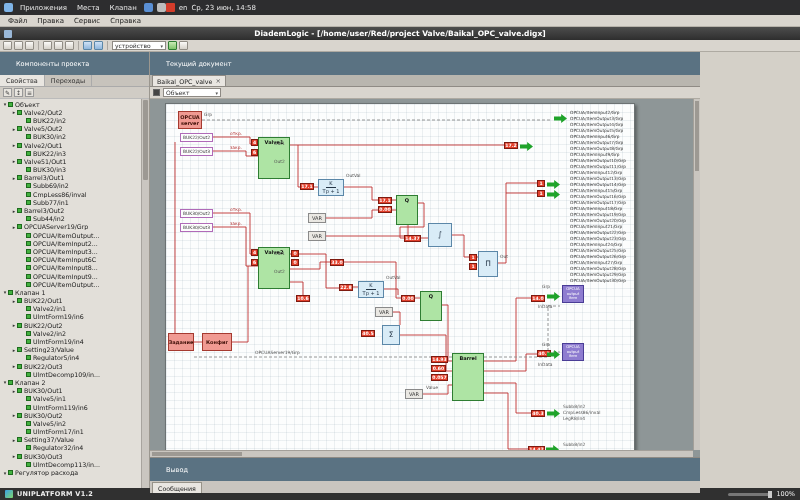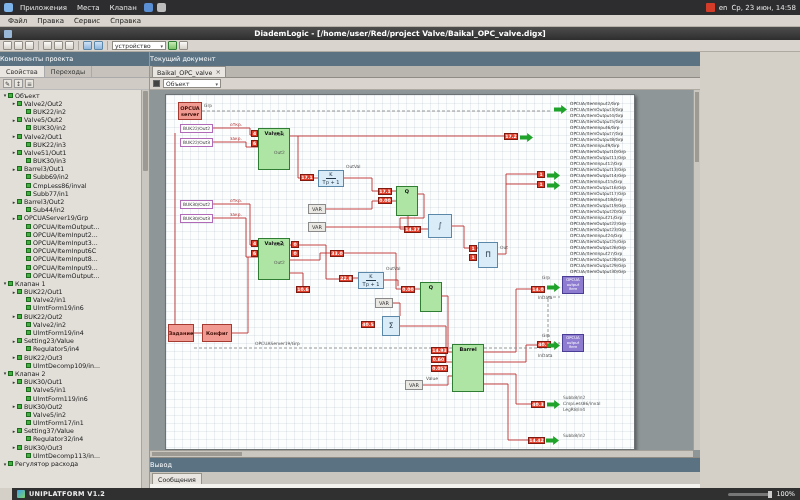--- a/index.html
+++ b/index.html
@@ -1,20 +1,20 @@
 <!DOCTYPE html>
 <html><head>
 <meta charset="utf-8">
 <style>
   *{margin:0;padding:0;box-sizing:border-box;}
   body{width:800px;height:500px;overflow:hidden;font-family:"DejaVu Sans","Liberation Sans",sans-serif;background:#000;}
   #desktop{position:relative;width:800px;height:500px;background:#d4d0c8;}
 
   
-  #topbar{height:15px;background:#2d2d2f;display:flex;align-items:center;justify-content:space-between;padding:4px 4px;color:#e8e8e8;font-size:7px;}
+  #topbar{height:15px;background:#2d2d2f;display:flex;align-items:center;padding:4px 4px;color:#e8e8e8;font-size:7px;}
   .tb-left,.tb-right{display:flex;align-items:center;gap:4px;}
   .tb-menu{padding:0 3px;}
   .tb-icon{width:9px;height:9px;border-radius:2px;display:inline-block;}
   .menu-foot{background:#7fb4e8;}
   .app1{background:#5a8fd4;}
   .app2{background:#bdbdbd;}
   .notif{background:#d43c2a;border-radius:1px;}
 
   
   #titlebar{height:13px;background:linear-gradient(#4d4d4d,#2e2e2e);display:flex;align-items:center;justify-content:center;position:relative;}
@@ -26,21 +26,21 @@
   .menu-item{padding:0 4px;}
   #toolbar{height:12px;background:#d9d5ce;border-bottom:1px solid #aeaaa2;display:flex;align-items:center;gap:2px;padding:0 3px;}
   .ticon{width:9px;height:9px;border:1px solid #918d85;background:linear-gradient(#fbfaf8,#d6d2ca);border-radius:1px;}
   .ticon.blue{background:linear-gradient(#cfe2f6,#8fb6dd);}
   .ticon.green{background:linear-gradient(#c9eab6,#7ec46a);}
   .tsep{width:1px;height:9px;background:#aaa6a0;margin:0 2px;}
   .tool-dd{height:9px;min-width:54px;background:#fff;border:1px solid #8e8a84;font-size:6px;display:flex;align-items:center;justify-content:space-between;padding:0 2px;color:#333;}
   .caret{font-size:5px;color:#555;}
 
   #main{display:flex;height:436px;}
-  .phead{height:14px;background:#5a7282;color:#fff;font-size:6.5px;display:flex;align-items:center;padding:0 0;flex:none;white-space:nowrap;}
+  .phead{height:23px;background:#5a7282;color:#fff;font-size:6.5px;display:flex;align-items:center;padding:0 16px;flex:none;white-space:nowrap;}
 
   
   #leftpanel{width:150px;display:flex;flex-direction:column;background:#d4d0c8;border-right:1px solid #9b978f;}
   .lp-tabs{height:12px;display:flex;background:#c7c3bc;border-bottom:1px solid #aaa;flex:none;}
   .lp-tab{font-size:6.5px;padding:0 6px;border-right:1px solid #aaa;display:flex;align-items:center;color:#333;}
   .lp-tab.active{background:#e9e6e1;}
   .lp-tools{height:12px;display:flex;align-items:center;gap:2px;padding:0 3px;border-bottom:1px solid #bbb;background:#d0ccc5;flex:none;}
   .lp-ticon{width:9px;height:9px;border:1px solid #999;background:#e8e5df;font-size:6px;line-height:8px;text-align:center;color:#444;}
   #treewrap{flex:1;position:relative;background:#e2dfd9;overflow:hidden;}
   #tree{position:absolute;left:0;top:1px;right:8px;bottom:0;overflow:hidden;}
@@ -102,21 +102,21 @@
   .rp-journal{height:12px;display:flex;align-items:center;gap:3px;padding:0 3px;font-size:6.3px;background:#cfccc5;border-bottom:1px solid #b2aea6;color:#222;flex:none;}
   .rp-jicon{width:7px;height:7px;background:#7d9bb5;border:1px solid #55708a;}
   .rp-body{flex:1;padding:4px 3px;display:flex;flex-direction:column;gap:8px;}
   .rp-sec{border:1px solid #bdb9b2;background:#dbd8d2;}
   .rp-sec-h{height:10px;display:flex;align-items:center;gap:2px;font-size:6px;color:#333;padding:0 2px;background:#cdc9c2;border-bottom:1px solid #bdb9b2;}
   .rp-chev{font-size:5px;color:#555;}
   .rp-sec1{height:188px;}
   .rp-sec2{height:168px;}
 
   
-  #statusbar{height:12px;background:#303030;display:flex;align-items:center;padding:0 5px;gap:4px;color:#f0f0f0;font-size:6.5px;margin-left:12px;}
+  #statusbar{height:12px;background:#303030;display:flex;align-items:center;padding:0 5px;gap:4px;color:#f0f0f0;font-size:6.5px;}
   .sb-logo{width:8px;height:8px;background:linear-gradient(135deg,#3aa0e8,#7fd46a);border-radius:1px;}
   .sb-title{font-weight:bold;letter-spacing:.3px;}
   .sb-spacer{flex:1;}
   .zoom-track{width:44px;height:3px;background:#777;border-radius:2px;position:relative;}
   .zoom-thumb{position:absolute;right:0;top:-2px;width:4px;height:7px;background:#ccc;}
 </style>
 </head>
 <body>
 
 <div id="desktop">

